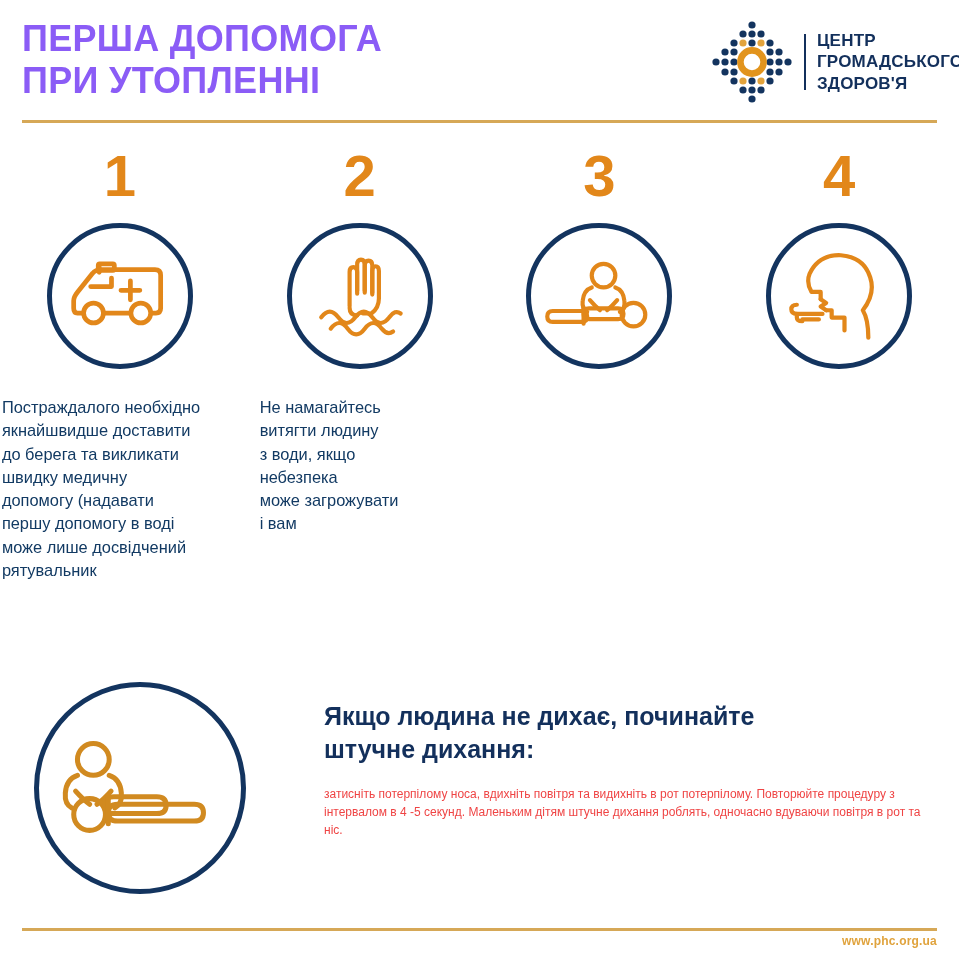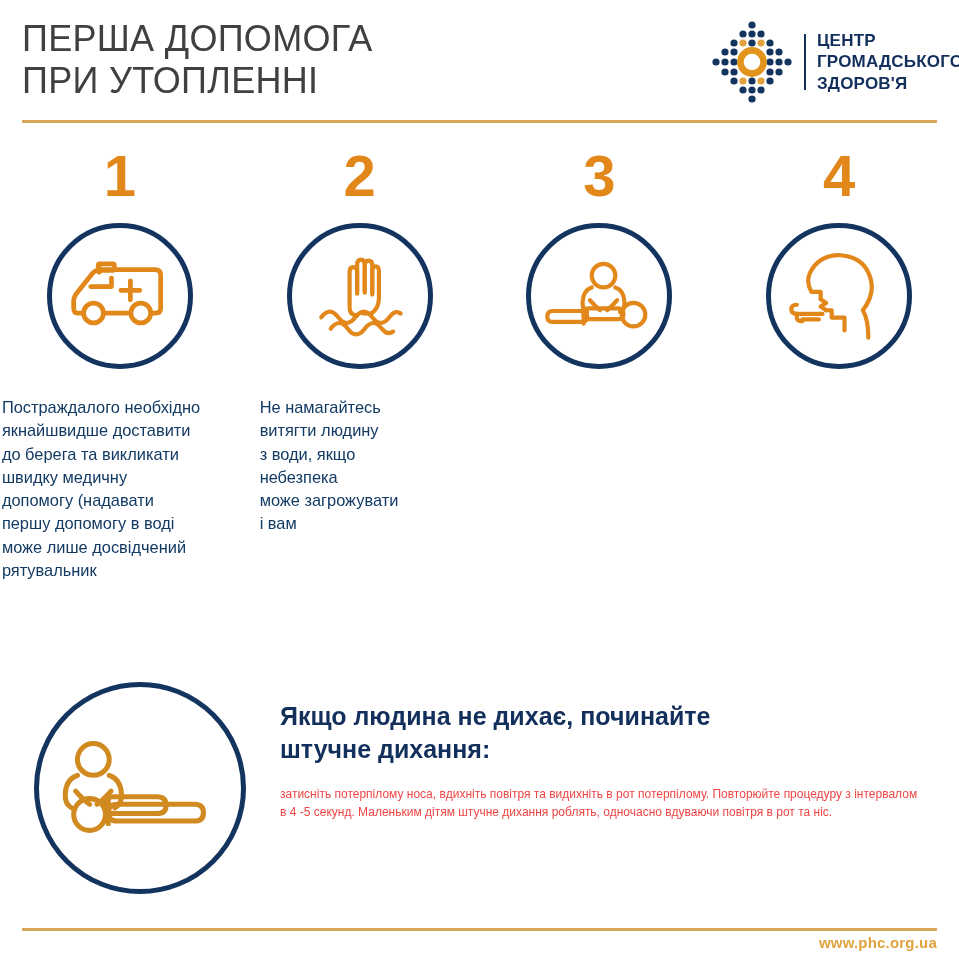--- a/index.html
+++ b/index.html
@@ -28,24 +28,24 @@
     position: absolute;
     left: 0; top: 0;
     width: 959px;
     height: 110px;
   }
   .title {
     position: absolute;
     left: 22px;
     top: 18px;
     font-size: 36px;
-    font-weight: normal;
+    font-weight: bold;
     line-height: 1.17;
     letter-spacing: 0.3px;
-    color: #404040;
+    color: #8b5cf6;
     white-space: pre-line;
   }
 
   .logo {
     position: absolute;
     left: 706px;
     top: 16px;
     width: 240px;
     height: 92px;
     display: flex;
@@ -132,20 +132,21 @@
   .step-text-4 { width: 218px; }
 
   
   .bottom {
     position: absolute;
     left: 0;
     top: 676px;
     width: 959px;
     display: flex;
     align-items: flex-start;
+    gap: 44px;
   }
   .bottom-circle-wrap {
     width: 280px;
     display: flex;
     justify-content: center;
     flex: 0 0 280px;
     padding-top: 6px;
   }
   .bottom-circle {
     width: 212px;
@@ -174,21 +175,21 @@
     font-size: 12px;
     line-height: 1.48;
     color: #ef4444;
     white-space: pre-line;
   }
 
   .footer-url {
     position: absolute;
     right: 22px;
     top: 934px;
-    font-size: 15px;
+    font-size: 12px;
     font-weight: bold;
     letter-spacing: 0.2px;
     color: #e0a33d;
   }
 </style>
 </head>
 <body>
 
 <div class="page">
 

